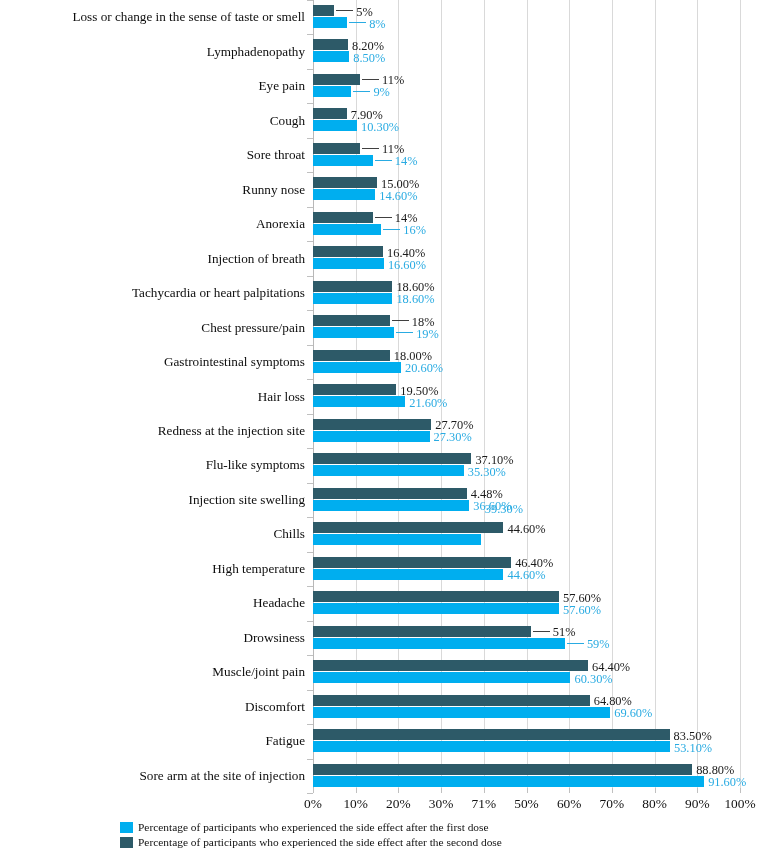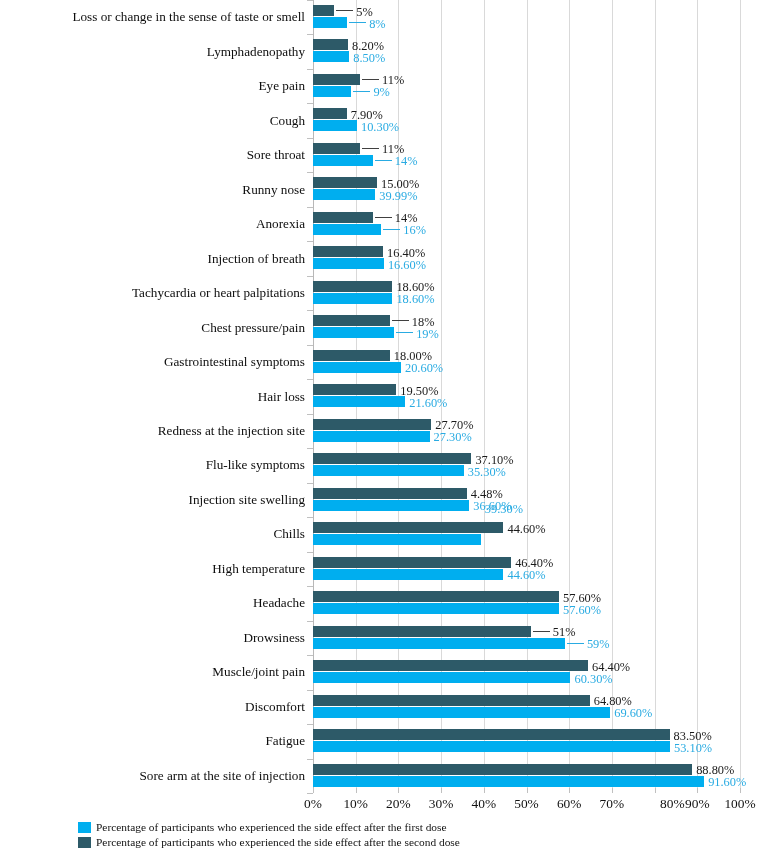--- a/index.html
+++ b/index.html
@@ -68,21 +68,21 @@
     margin-left:-30px;
     line-height:1;
   }
   .xaxis-ticks{
     position:absolute;left:313px;top:788px;width:427px;height:5px;
   }
   .xaxis-ticks i{position:absolute;top:0;width:1px;height:5px;background:#c0c0c0;display:block;}
 
   
   .legend{position:absolute;left:78px;top:820px;}
-  .legend-row{display:flex;align-items:center;height:15px;}
+  .legend-row{display:flex;align-items:center;height:15px;margin-left:42px;}
   .legend-swatch{width:13px;height:11px;margin-right:5px;flex:none;}
   .legend-text{font-size:11.4px;color:#111;line-height:1;white-space:nowrap;}
 </style>
 </head>
 <body>
 
 <div id="chart-root">
   <div class="axis-line"></div>
   <div id="gridlines">
       <div class="gridline" style="left: 355.7px;"></div>
@@ -183,21 +183,21 @@
       <div class="val first" style="top: 120.935px; left: 47.981px;">10.30%</div>
       <div class="bar second" style="left: 0px; top: 142.913px; width: 46.97px;"></div>
       <div class="val second" style="top: 143.413px; left: 68.97px;">11%</div>
       <div class="leader second" style="left: 48.97px; top: 147.913px; width: 17px;"></div>
       <div class="bar first" style="left: 0px; top: 154.913px; width: 59.78px;"></div>
       <div class="val first" style="top: 155.413px; left: 81.78px;">14%</div>
       <div class="leader first" style="left: 61.78px; top: 159.913px; width: 17px;"></div>
       <div class="bar second" style="left: 0px; top: 177.391px; width: 64.05px;"></div>
       <div class="val second" style="top: 177.891px; left: 68.05px;">15.00%</div>
       <div class="bar first" style="left: 0px; top: 189.391px; width: 62.342px;"></div>
-      <div class="val first" style="top: 189.891px; left: 66.342px;">39.99%</div>
+      <div class="val first" style="top: 189.891px; left: 66.342px;">14.60%</div>
       <div class="bar second" style="left: 0px; top: 211.87px; width: 59.78px;"></div>
       <div class="val second" style="top: 212.37px; left: 81.78px;">14%</div>
       <div class="leader second" style="left: 61.78px; top: 216.87px; width: 17px;"></div>
       <div class="bar first" style="left: 0px; top: 223.87px; width: 68.32px;"></div>
       <div class="val first" style="top: 224.37px; left: 90.32px;">16%</div>
       <div class="leader first" style="left: 70.32px; top: 228.87px; width: 17px;"></div>
       <div class="bar second" style="left: 0px; top: 246.348px; width: 70.028px;"></div>
       <div class="val second" style="top: 246.848px; left: 74.028px;">16.40%</div>
       <div class="bar first" style="left: 0px; top: 258.348px; width: 70.882px;"></div>
       <div class="val first" style="top: 258.848px; left: 74.882px;">16.60%</div>
@@ -264,25 +264,25 @@
       <div class="bar second" style="left: 0px; top: 763.522px; width: 379.176px;"></div>
       <div class="val second" style="top: 764.022px; left: 383.176px;">88.80%</div>
       <div class="bar first" style="left: 0px; top: 775.522px; width: 391.132px;"></div>
       <div class="val first" style="top: 776.022px; left: 395.132px;">91.60%</div>
     </div>
   <div id="xticks">
       <div class="xtick" style="left: 313px;">0%</div>
       <div class="xtick" style="left: 355.7px;">10%</div>
       <div class="xtick" style="left: 398.4px;">20%</div>
       <div class="xtick" style="left: 441.1px;">30%</div>
-      <div class="xtick" style="left: 483.8px;">40%</div>
+      <div class="xtick" style="left: 483.8px;">71%</div>
       <div class="xtick" style="left: 526.5px;">50%</div>
       <div class="xtick" style="left: 569.2px;">60%</div>
       <div class="xtick" style="left: 611.9px;">70%</div>
-      <div class="xtick" style="left: 654.6px; text-align: right;">80%</div>
+      <div class="xtick" style="left: 654.6px;">80%</div>
       <div class="xtick" style="left: 697.3px;">90%</div>
       <div class="xtick" style="left: 740px;">100%</div>
     </div>
 
   <div class="legend" id="legend">
       <div class="legend-row">
         <span class="legend-swatch" style="background: rgb(0, 174, 239);"></span>
         <span class="legend-text">Percentage of participants who experienced the side effect after the first dose</span>
       </div>
       <div class="legend-row">

